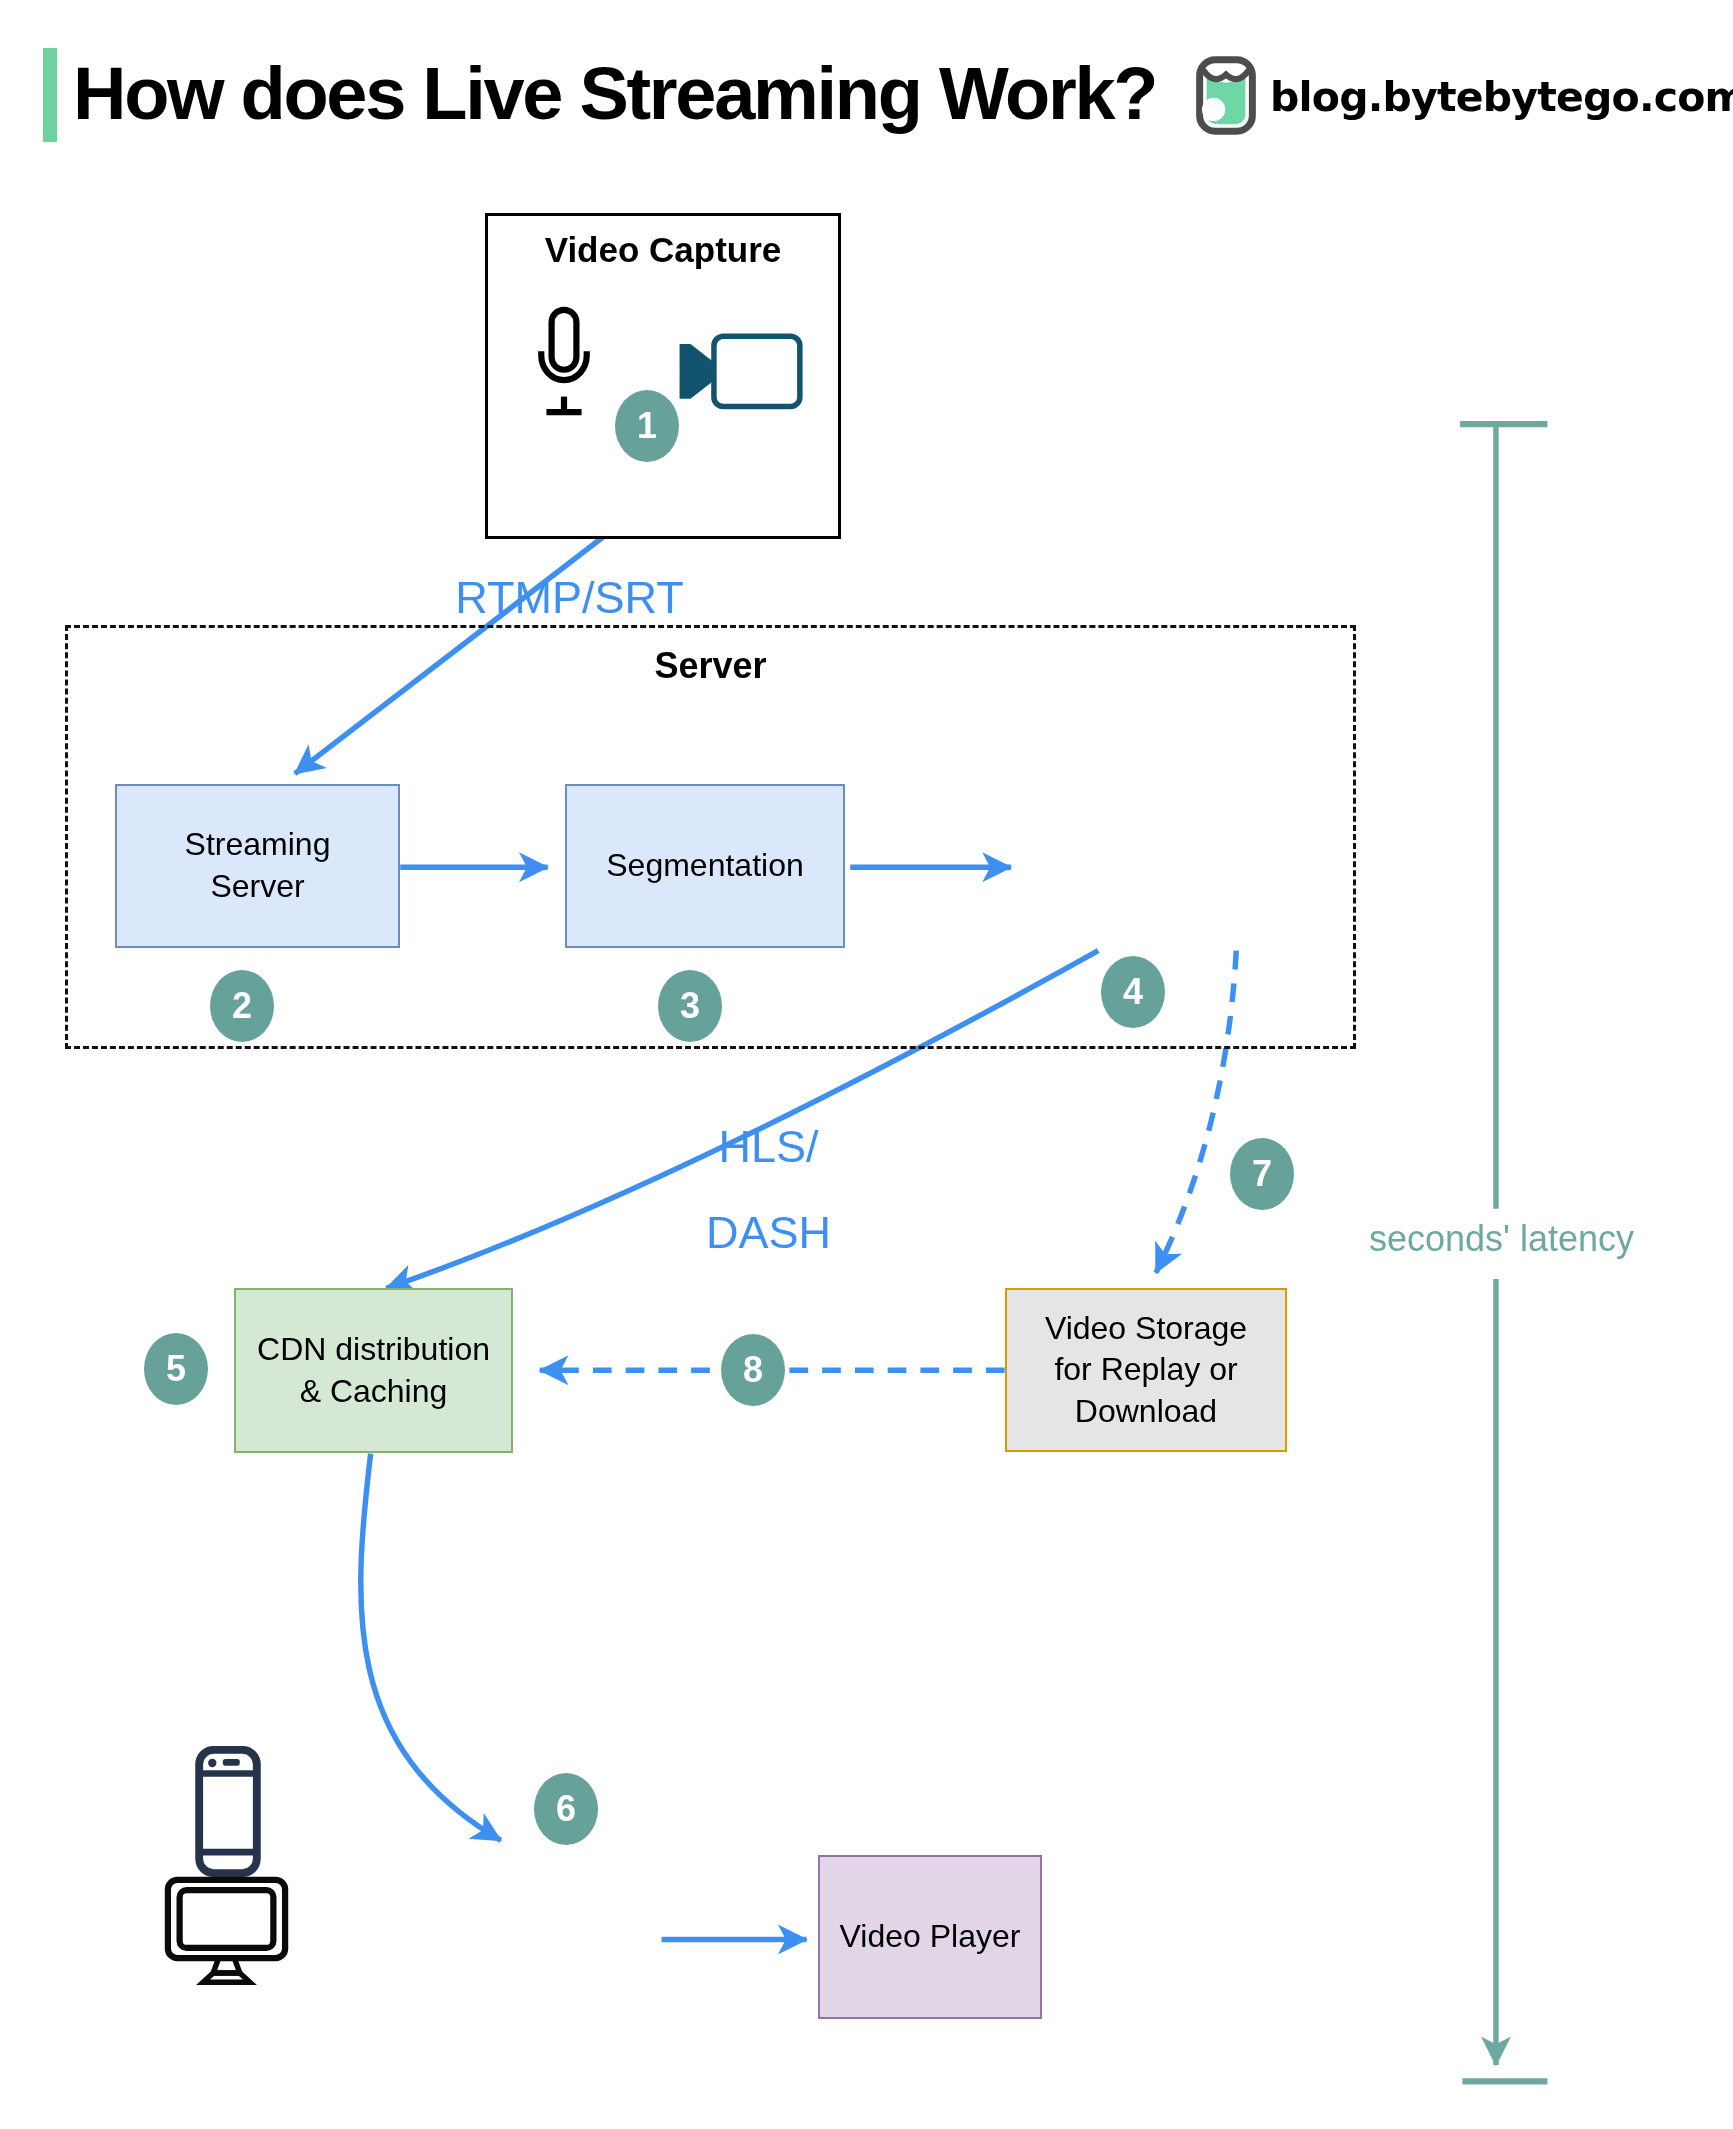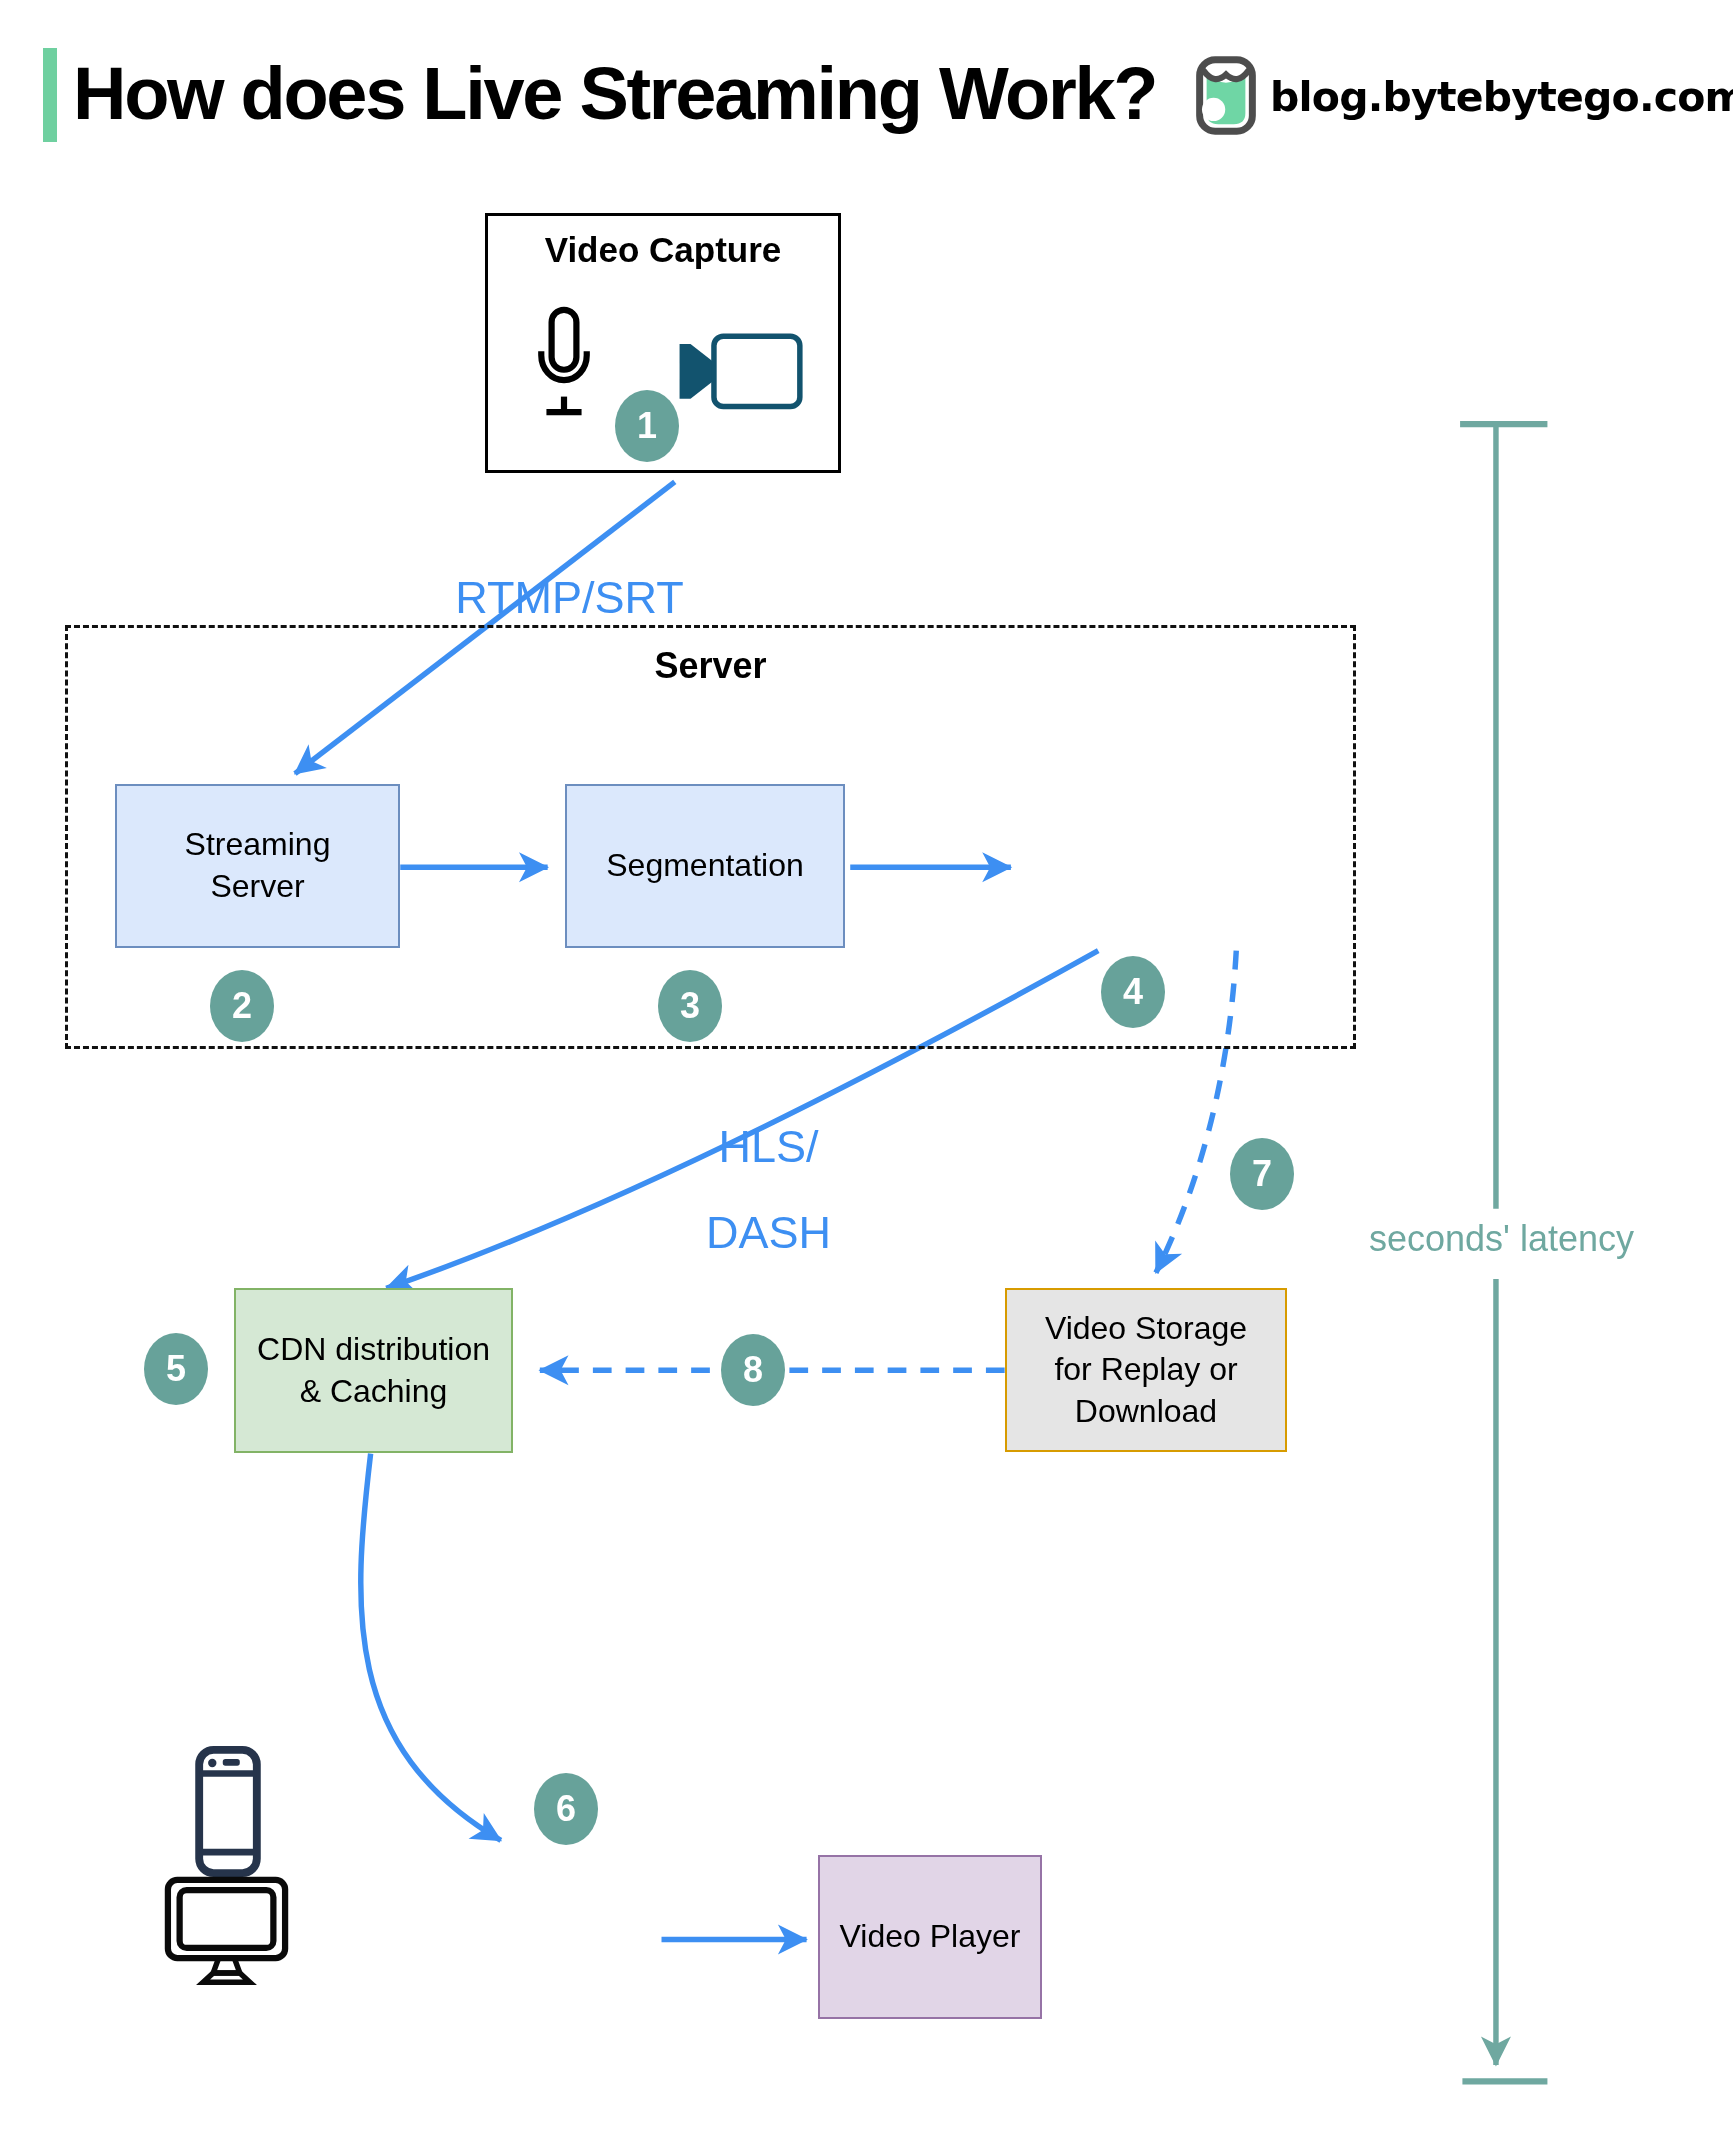--- a/index.html
+++ b/index.html
@@ -17,21 +17,21 @@
   .node{display:flex;align-items:center;justify-content:center;text-align:center;
         font-size:32px;line-height:1.3;white-space:pre-line;box-sizing:border-box;}
   .blue-node{background:#dbe8fc;border:2.3px solid #6c8ebf;}
   .green-node{background:#d5e8d4;border:2.3px solid #82b366;}
   .orange-node{background:#e5e5e5;border:2.3px solid #d79b00;}
   .purple-node{background:#e1d5e7;border:2.3px solid #9673a6;}
   
   .dashed-group{border:3.1px dashed #111;box-sizing:border-box;}
   .group-label{position:absolute;left:0;right:0;text-align:center;font-weight:700;font-size:36px;}
   
-  .capture-box{left:485px;top:213px;width:356px;height:260px;background:#fff;border:3.1px solid #000;box-sizing:border-box;}
+  .capture-box{left:485px;top:213px;width:356px;height:326px;background:#fff;border:3.1px solid #000;box-sizing:border-box;}
   .capture-title{position:absolute;left:0;right:0;top:14px;text-align:center;font-weight:700;font-size:35px;}
   
   .step{width:64px;height:72px;border-radius:50%;background:#67a29a;color:#fff;
         display:flex;align-items:center;justify-content:center;font-size:36px;font-weight:700;}
   
   .blue-label{color:#3d8ff2;font-size:45px;text-align:center;white-space:pre-line;line-height:1.9;}
   .latency-label{color:#6fa8a0;font-size:36px;white-space:nowrap;}
   svg.layer{position:absolute;left:0;top:0;}
 </style>
 </head>

